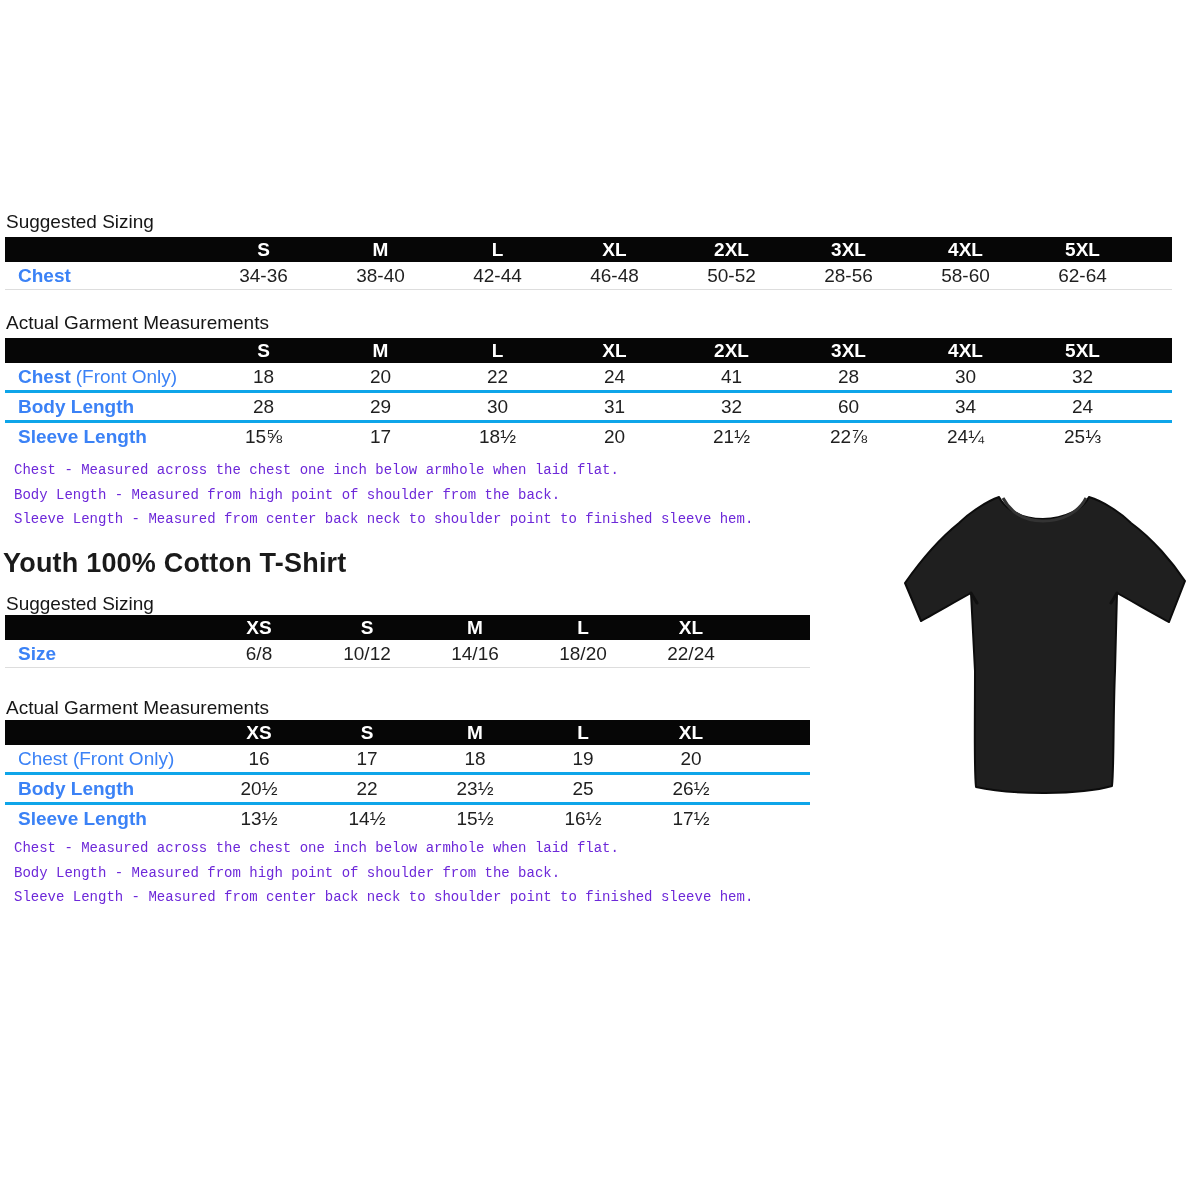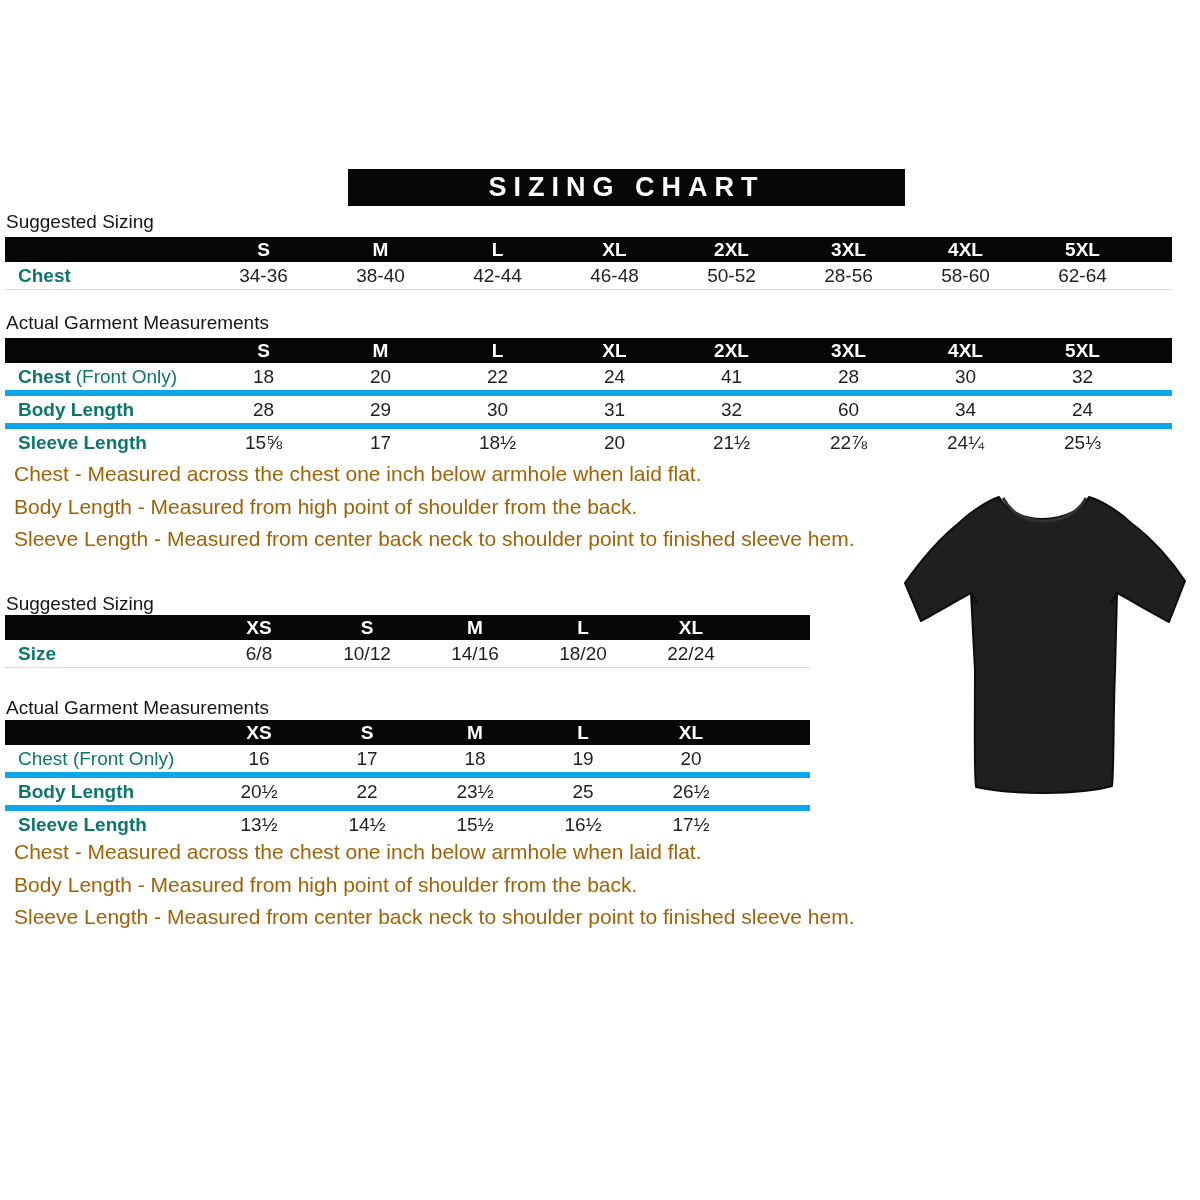--- a/index.html
+++ b/index.html
@@ -24,40 +24,37 @@
 
   table.tbl { border-collapse:collapse; table-layout:fixed; }
   table.tbl th {
     background:#060606; color:#ffffff; font-weight:bold; font-size:19px;
     text-align:center; height:25px; padding:0; line-height:25px;
   }
   table.tbl td {
     font-size:19px; text-align:center; height:27px; padding:0; line-height:27px;
     color:#1f1f1f; white-space:nowrap;
   }
-  table.tbl td.rowlbl { text-align:left; padding-left:13px; font-weight:bold; color:#0f766e; }
+  table.tbl td.rowlbl { text-align:left; padding-left:13px; font-weight:bold; color:#3b82f6; }
   table.tbl td.rowlbl.plain { font-weight:normal; }
   table.tbl td.rowlbl .note { font-weight:normal; margin-left:5px; }
-  tr.sep td    { border-bottom:6px solid #0ea5e9; }
+  tr.sep td    { border-bottom:3px solid #0ea5e9; }
   tr.light td  { border-bottom:1px solid #dddddd; }
 
-  .notes { font-size:21px; color:#a16207; }
+  .notes { font-size:14px; color:#6d28d9;font-family:Liberation Mono, monospace; }
   .notes .note-line { margin-bottom:8.5px; }
 
   .tshirt { left:891px; top:471px; width:308px; height:346px; }
 </style>
 </head>
 <body>
 
 <div class="canvas">
 
 
-  <div class="abs banner">
-    <span>SIZING CHART</span>
-  </div>
 
   <div class="abs sec-label" style="left:6px; top:211px;">Suggested Sizing</div>
 
   <table class="tbl abs" style="left:5px; top:237px; width:1167px;">
     <colgroup>
       <col style="width:200px;">
       <col style="width:117px;">
         <col style="width:117px;">
         <col style="width:117px;">
         <col style="width:117px;">
@@ -165,20 +162,21 @@
       </tr>
     </tbody>
   </table>
 
   <div class="abs notes" style="left:14px; top:462px;">
     <div class="note-line">Chest - Measured across the chest one inch below armhole when laid flat.</div>
     <div class="note-line">Body Length - Measured from high point of shoulder from the back.</div>
     <div class="note-line">Sleeve Length - Measured from center back neck to shoulder point to finished sleeve hem.</div>
   </div>
 
+  <div class="abs youth-title">Youth 100% Cotton T-Shirt</div>
 
   <div class="abs sec-label" style="left:6px; top:593px;">Suggested Sizing</div>
 
   <table class="tbl abs" style="left:5px; top:615px; width:805px;">
     <colgroup>
       <col style="width:200px;">
       <col style="width:108px;">
         <col style="width:108px;">
         <col style="width:108px;">
         <col style="width:108px;">

